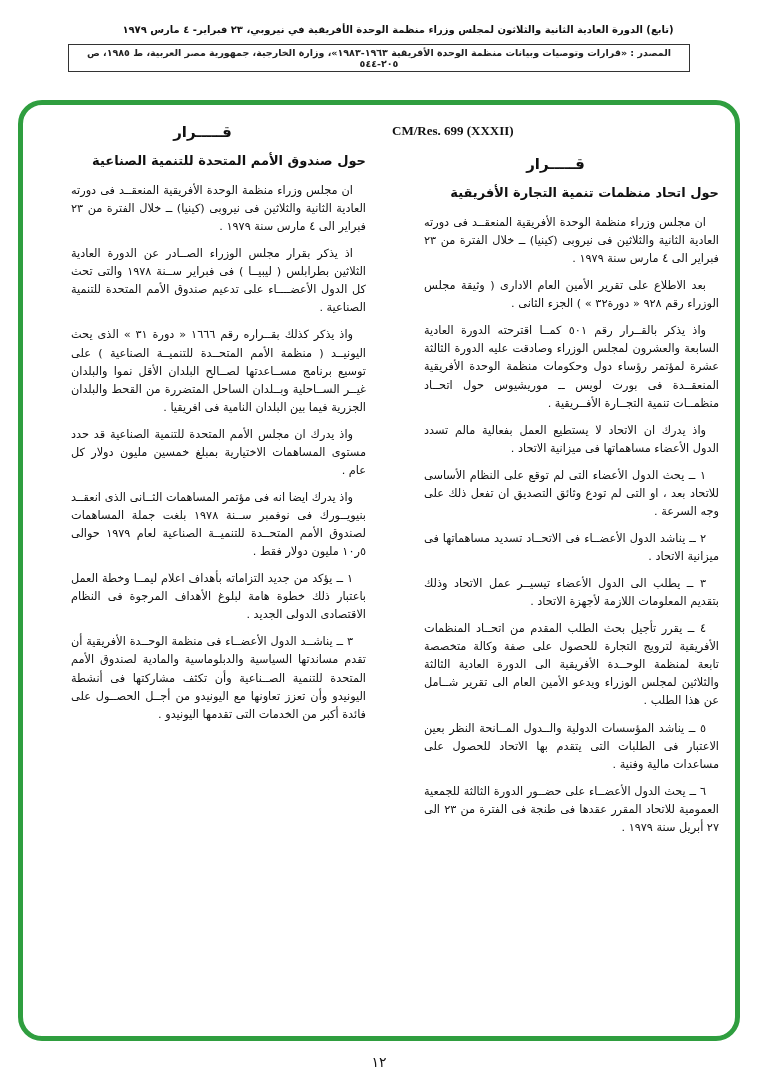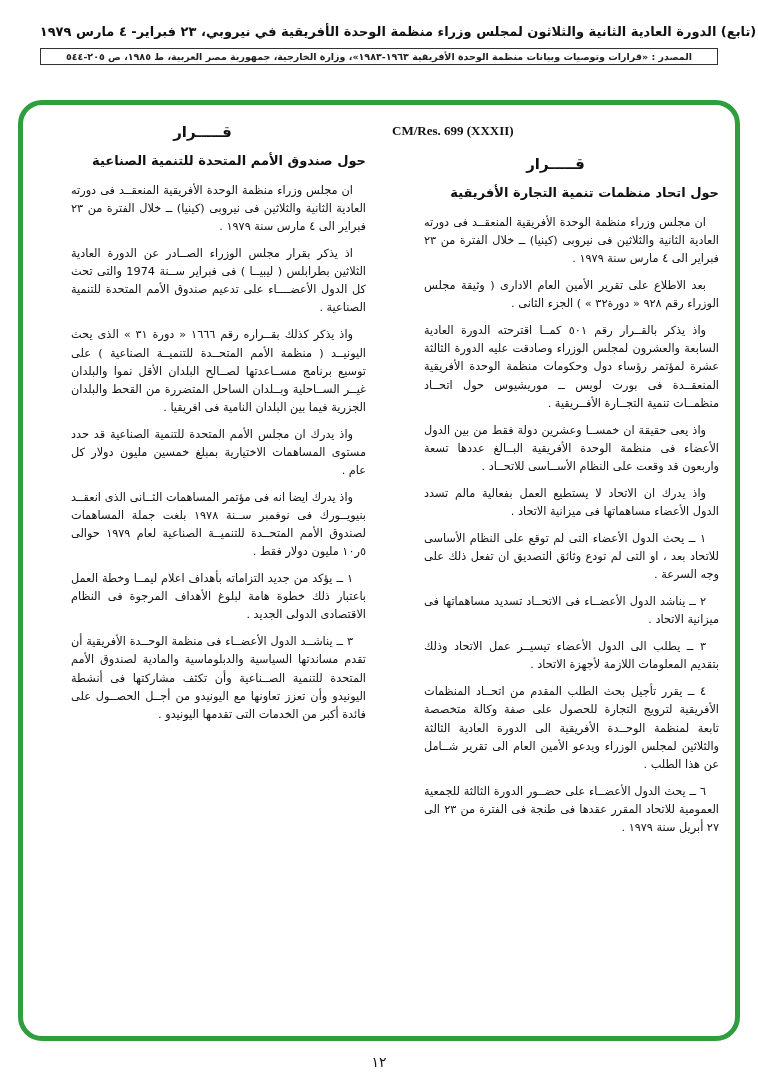--- a/index.html
+++ b/index.html
@@ -14,26 +14,26 @@
     width: 758px;
     height: 1078px;
     background: #ffffff;
     overflow: hidden;
   }
   .header-line1 {
     padding-top: 24px;
     text-align: center;
     direction: rtl;
     font-weight: bold;
-    font-size: 13px;
+    font-size: 10px;
     letter-spacing: 0.2px;
     padding-left: 38px;
   }
   .source-box {
-    width: 678px;
+    width: 622px;
     margin: 9px auto 0 auto;
     border: 1px solid #333333;
     padding: 2px 6px;
     text-align: center;
     direction: rtl;
     font-weight: bold;
     font-size: 9.5px;
     color: #222222;
   }
   .frame {
@@ -113,36 +113,36 @@
     <div class="columns">
 
       <section class="col">
         <div class="res-ref">CM/Res. 699 (XXXII)</div>
         <h2 class="res-title">قـــــرار</h2>
         <h3 class="res-subtitle">حول اتحاد منظمات تنمية التجارة الأفريقية</h3>
         <div>
             <p class="para">ان مجلس وزراء منظمة الوحدة الأفريقية المنعقــد فى دورته العادية الثانية والثلاثين فى نيروبى (كينيا) ــ خلال الفترة من ٢٣ فبراير الى ٤ مارس سنة ١٩٧٩ .</p>
             <p class="para">بعد الاطلاع على تقرير الأمين العام الادارى ( وثيقة مجلس الوزراء رقم ٩٢٨ « دورة٣٢ » ) الجزء الثانى .</p>
             <p class="para">واذ يذكر بالقــرار رقم ٥٠١ كمــا اقترحته الدورة العادية السابعة والعشرون لمجلس الوزراء وصادقت عليه الدورة الثالثة عشرة لمؤتمر رؤساء دول وحكومات منظمة الوحدة الأفريقية المنعقــدة فى بورت لويس ــ موريشيوس حول اتحــاد منظمــات تنمية التجــارة الأفــريقية .</p>
-            <p class="para">واذ يعى حقيقة ان خمســا وعشرين دولة فقط من بين الدول الأعضاء فى منظمة الوحدة الأفريقية البــالغ عددها تسعة واربعون قد وقعت على النظام الأســاسى للاتحــاد .</p>
             <p class="para">واذ يدرك ان الاتحاد لا يستطيع العمل بفعالية مالم تسدد الدول الأعضاء مساهماتها فى ميزانية الاتحاد .</p>
             <p class="para">١ ــ يحث الدول الأعضاء التى لم توقع على النظام الأساسى للاتحاد بعد ، او التى لم تودع وثائق التصديق ان تفعل ذلك على وجه السرعة .</p>
             <p class="para">٢ ــ يناشد الدول الأعضــاء فى الاتحــاد تسديد مساهماتها فى ميزانية الاتحاد .</p>
             <p class="para">٣ ــ يطلب الى الدول الأعضاء تيسيــر عمل الاتحاد وذلك بتقديم المعلومات اللازمة لأجهزة الاتحاد .</p>
             <p class="para">٤ ــ يقرر تأجيل بحث الطلب المقدم من اتحــاد المنظمات الأفريقية لترويج التجارة للحصول على صفة وكالة متخصصة تابعة لمنظمة الوحــدة الأفريقية الى الدورة العادية الثالثة والثلاثين لمجلس الوزراء ويدعو الأمين العام الى تقرير شــامل عن هذا الطلب .</p>
+            <p class="para">٥ ــ يناشد المؤسسات الدولية والــدول المــانحة النظر بعين الاعتبار فى الطلبات التى يتقدم بها الاتحاد للحصول على مساعدات مالية وفنية .</p>
             <p class="para">٦ ــ يحث الدول الأعضــاء على حضــور الدورة الثالثة للجمعية العمومية للاتحاد المقرر عقدها فى طنجة فى الفترة من ٢٣ الى ٢٧ أبريل سنة ١٩٧٩ .</p>
           </div>
       </section>
 
       <section class="col">
         <h2 class="res-title">قـــــرار</h2>
         <h3 class="res-subtitle">حول صندوق الأمم المتحدة للتنمية الصناعية</h3>
         <div>
             <p class="para">ان مجلس وزراء منظمة الوحدة الأفريقية المنعقــد فى دورته العادية الثانية والثلاثين فى نيروبى (كينيا) ــ خلال الفترة من ٢٣ فبراير الى ٤ مارس سنة ١٩٧٩ .</p>
-            <p class="para">اذ يذكر بقرار مجلس الوزراء الصــادر عن الدورة العادية الثلاثين بطرابلس ( ليبيــا ) فى فبراير ســنة 1974 والتى تحث كل الدول الأعضــــاء على تدعيم صندوق الأمم المتحدة للتنمية الصناعية .</p>
+            <p class="para">اذ يذكر بقرار مجلس الوزراء الصــادر عن الدورة العادية الثلاثين بطرابلس ( ليبيــا ) فى فبراير ســنة ١٩٧٨ والتى تحث كل الدول الأعضــــاء على تدعيم صندوق الأمم المتحدة للتنمية الصناعية .</p>
             <p class="para">واذ يذكر كذلك بقــراره رقم ١٦٦٦ « دورة ٣١ » الذى يحث اليونيــد ( منظمة الأمم المتحــدة للتنميــة الصناعية ) على توسيع برنامج مســاعدتها لصــالح البلدان الأقل نموا والبلدان غيــر الســاحلية وبــلدان الساحل المتضررة من القحط والبلدان الجزرية فيما بين البلدان النامية فى افريقيا .</p>
             <p class="para">واذ يدرك ان مجلس الأمم المتحدة للتنمية الصناعية قد حدد مستوى المساهمات الاختيارية بمبلغ خمسين مليون دولار كل عام .</p>
             <p class="para">واذ يدرك ايضا انه فى مؤتمر المساهمات الثــانى الذى انعقــد بنيويــورك فى نوفمبر ســنة ١٩٧٨ بلغت جملة المساهمات لصندوق الأمم المتحــدة للتنميــة الصناعية لعام ١٩٧٩ حوالى ٥ر١٠ مليون دولار فقط .</p>
             <p class="para">١ ــ يؤكد من جديد التزاماته بأهداف اعلام ليمــا وخطة العمل باعتبار ذلك خطوة هامة لبلوغ الأهداف المرجوة فى النظام الاقتصادى الدولى الجديد .</p>
             <p class="para">٣ ــ يناشــد الدول الأعضــاء فى منظمة الوحــدة الأفريقية أن تقدم مساندتها السياسية والدبلوماسية والمادية لصندوق الأمم المتحدة للتنمية الصــناعية وأن تكثف مشاركتها فى أنشطة اليونيدو وأن تعزز تعاونها مع اليونيدو من أجــل الحصــول على فائدة أكبر من الخدمات التى تقدمها اليونيدو .</p>
           </div>
       </section>
 
     </div>
   </div>

